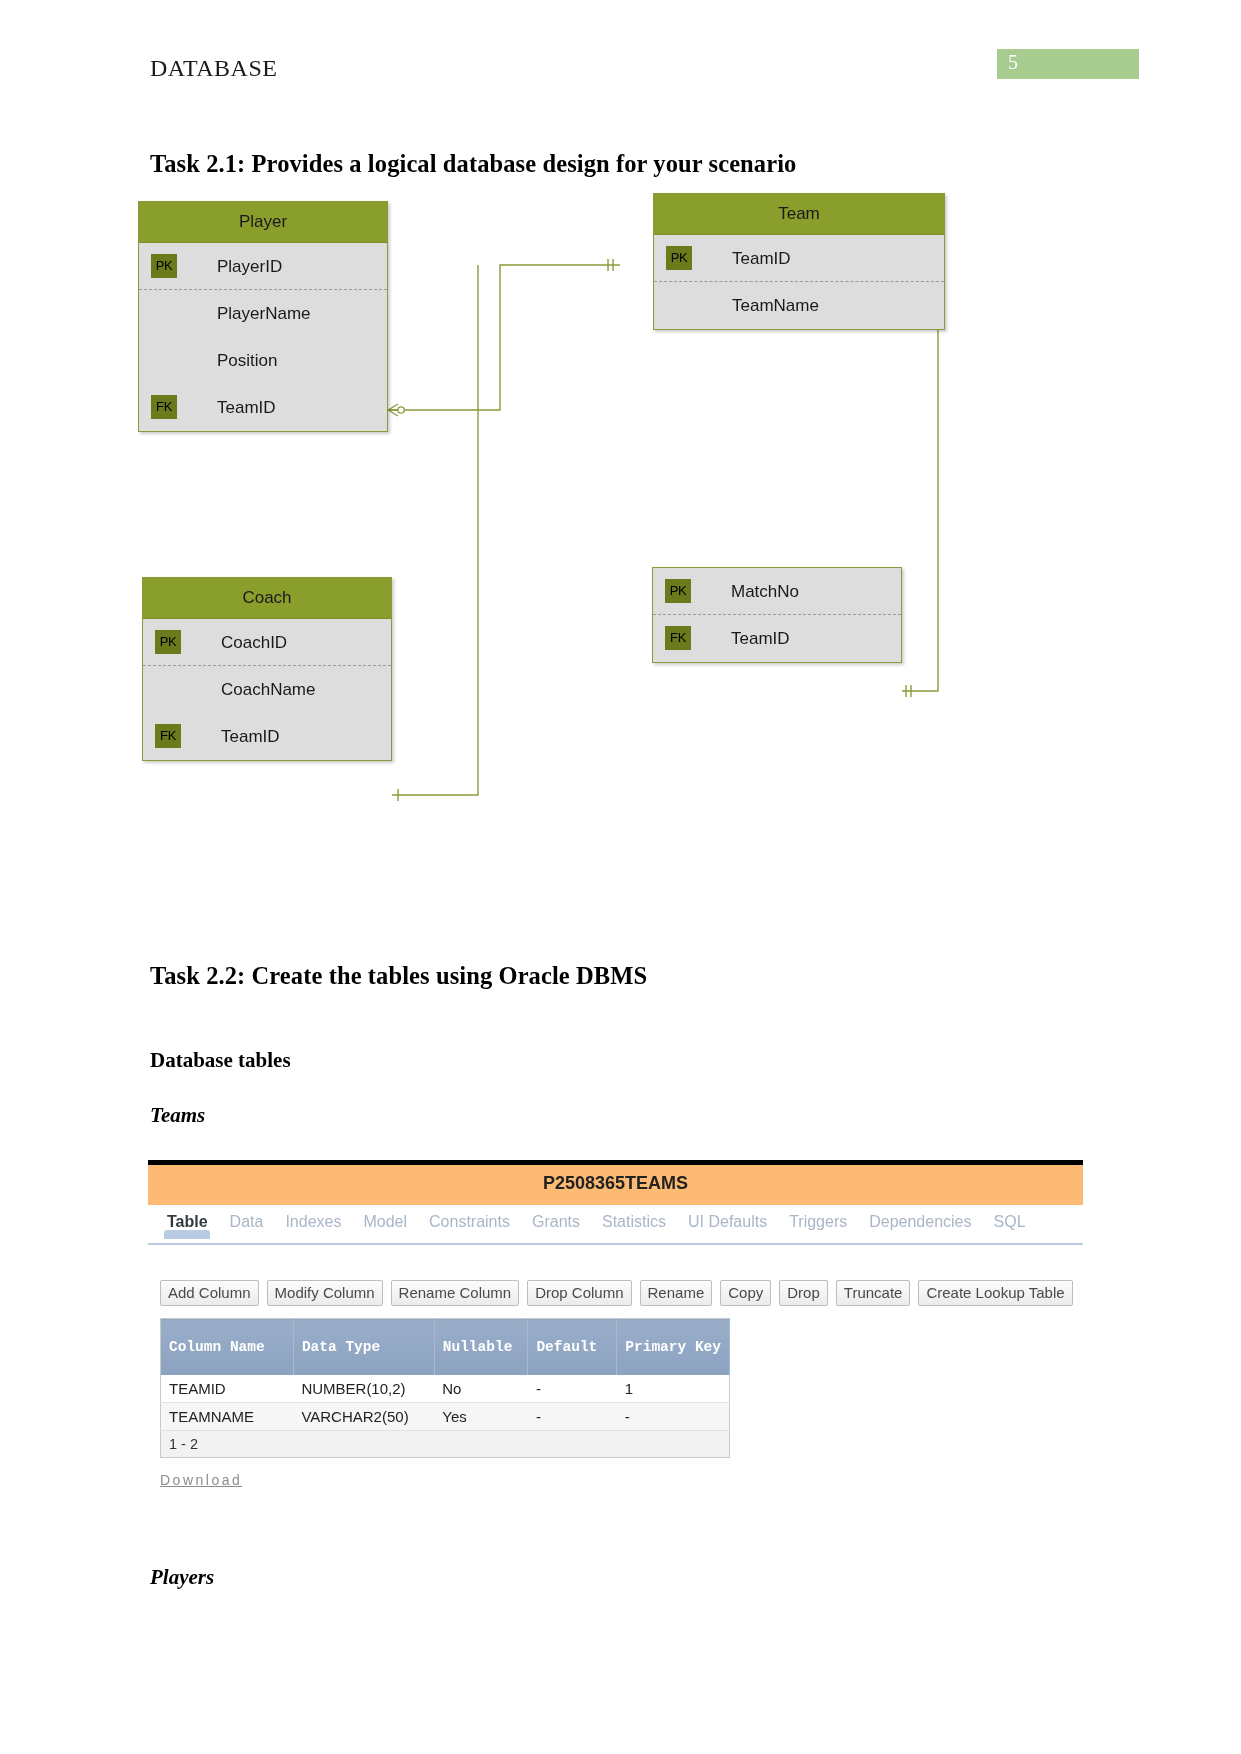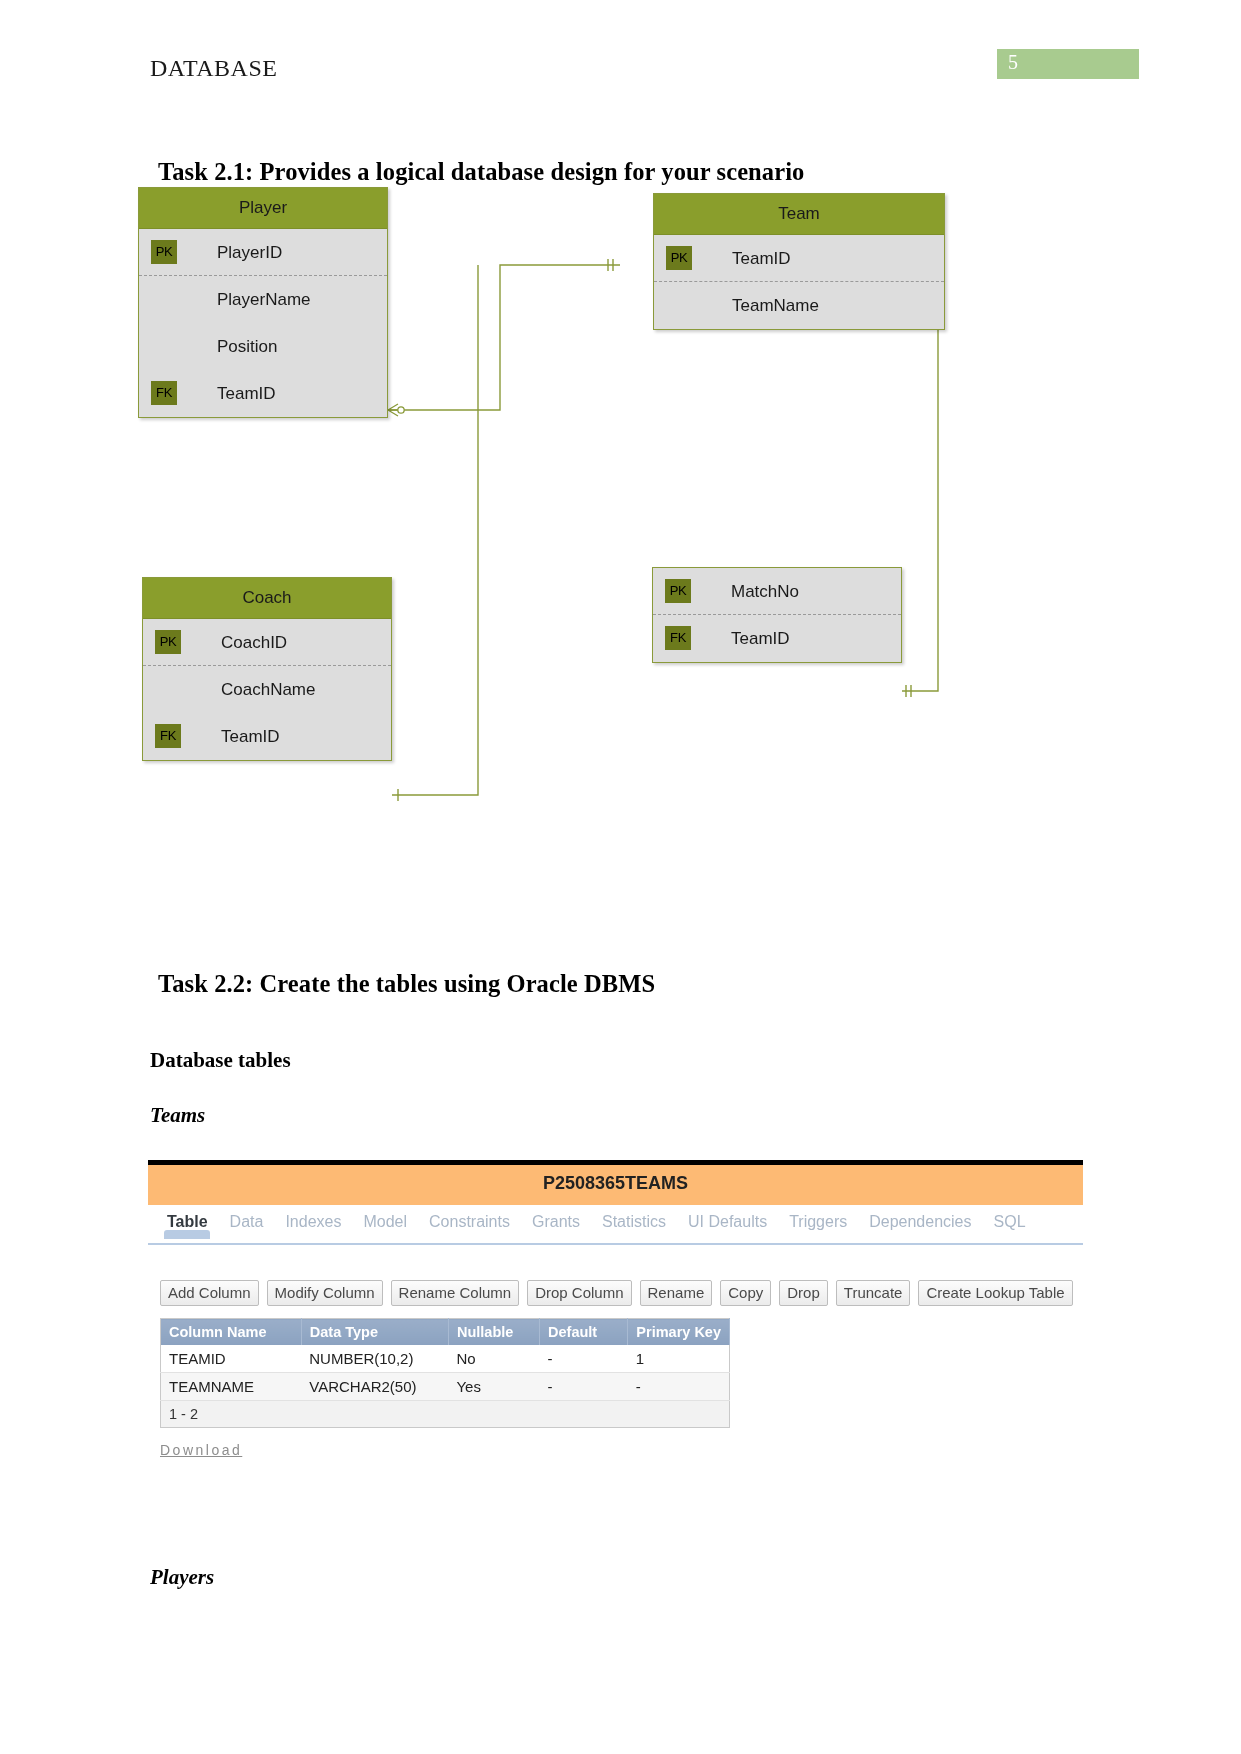--- a/index.html
+++ b/index.html
@@ -46,21 +46,21 @@
     font-size: 20px;
     font-family: "Liberation Serif", serif;
     position: absolute;
     left: 11px;
     top: 2px;
   }
 
   
   h2.task-heading {
     position: absolute;
-    margin: 8px;
+    margin: 0;
     font-family: "Liberation Serif", serif;
     font-weight: bold;
     font-size: 24.5px;
     color: #000;
     letter-spacing: 0.1px;
   }
   .h-task21 { left: 150px; top: 150px; }
   .h-task22 { left: 150px; top: 962px; }
   .h-dbtables {
     position: absolute;
@@ -137,21 +137,21 @@
     text-align: center;
     background: #6c7a1c;
     color: #000;
     font-size: 13px;
     font-family: "Liberation Sans", sans-serif;
     letter-spacing: -0.3px;
   }
   .attr.pk-sep { border-bottom: 1px dashed #9a9a9a; }
 
   
-  #ent-player  { left: 8px;   top: 2px;  width: 250px; }
+  #ent-player  { left: 8px;   top: 16px;  width: 250px; }
   #ent-team    { left: 494px; top: 8px;   width: 292px; margin-left: 29px; }
   #ent-coach   { left: 12px;  top: 392px; width: 250px; }
   #ent-winner  { left: 522px; top: 382px; width: 250px; }
 
   
   #apex-shot {
     position: absolute;
     left: 148px;
     top: 1160px;
     width: 935px;
@@ -224,24 +224,25 @@
     font-family: "Liberation Sans", sans-serif;
     font-size: 15px;
     border: 1px solid #c9c9c9;
     background: #fff;
   }
   .apex-grid thead th {
     background: linear-gradient(#9aaec9, #8ba2c0);
     color: #ffffff;
     font-weight: bold;
     text-align: left;
-    padding: 5px 8px;
+    padding: 20px 8px;
     font-size: 14.5px;
     border-right: 1px solid #a8bad2;
     white-space: nowrap;
+    font-family: Liberation Mono, monospace;
   }
   .apex-grid tbody td {
     padding: 5px 8px;
     border-bottom: 1px solid #e2e2e2;
     color: #222;
     background: #ffffff;
     white-space: nowrap;
   }
   .apex-grid tbody tr.alt td { background: #f6f6f6; }
   .apex-grid tfoot td {

